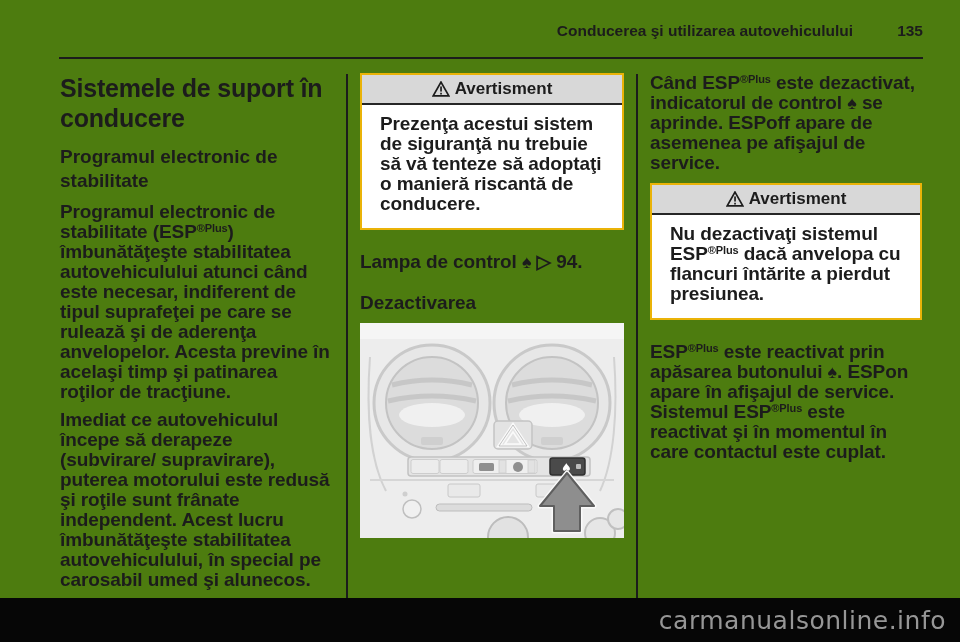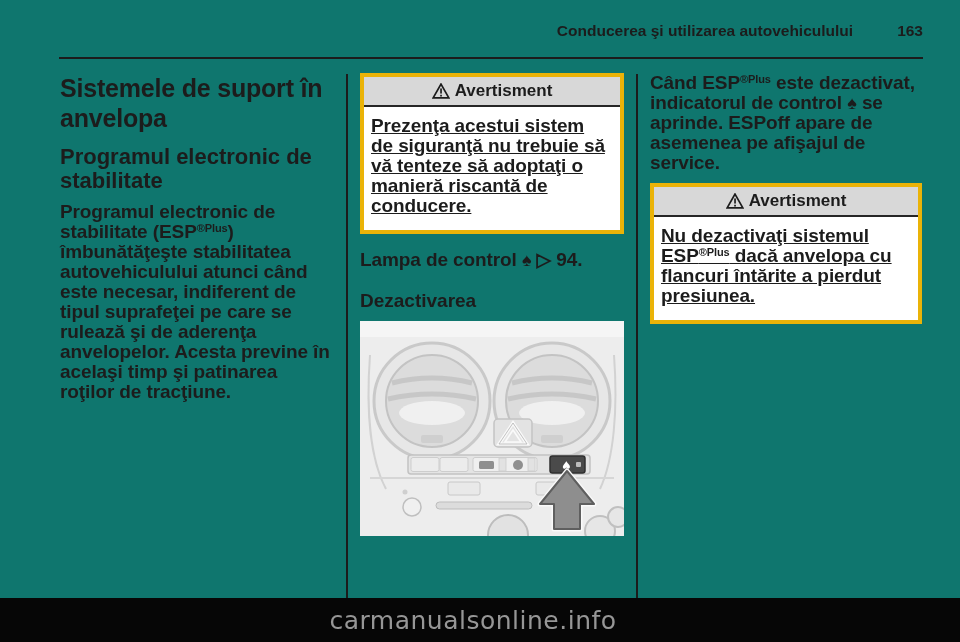--- a/index.html
+++ b/index.html
@@ -1,19 +1,19 @@
 <!DOCTYPE html>
 <html><head>
 <meta charset="utf-8">
 <style>
   html,body{margin:0;padding:0;background:#ffffff;}
   .page{
     position:relative;
     width:960px;height:642px;
-    background:#0f766e;
+    background:#4d7c0f;
     font-family:"Liberation Sans",sans-serif;
     color:#1c1c1c;
     overflow:hidden;
   }
   
   .running-head{
     position:absolute;top:22px;right:37px;
     display:flex;align-items:baseline;gap:44px;
     font-size:15.5px;font-weight:700;white-space:nowrap;
   }
@@ -25,68 +25,69 @@
   .col{position:absolute;top:73px;}
   .col1{left:60px;width:272px;}
   .col2{left:360px;width:264px;}
   .col3{left:650px;width:272px;}
   .col-sep{
     position:absolute;top:74px;width:2px;height:526px;background:#1c1c1c;
   }
   .sep1{left:346px;} .sep2{left:636px;}
   
   .h1{font-size:25px;line-height:30px;font-weight:700;margin:0 0 12px 0;letter-spacing:-0.2px;}
-  .h2{font-size:22px;line-height:24px;font-weight:700;margin:0 0 9px 0;}
+  .h2{font-size:19px;line-height:24px;font-weight:700;margin:0 0 9px 0;}
   .h3{font-size:19px;line-height:22px;font-weight:700;margin:20px 0 9px 0;}
   .para{font-size:19px;line-height:20px;font-weight:700;margin:0 0 8px 0;letter-spacing:-0.1px;}
   sup{font-size:0.58em;line-height:0;vertical-align:baseline;position:relative;top:-0.55em;}
   .sym{font-size:0.95em;}
   .ref{font-weight:700;}
   
   .warnbox{
-    border:4px solid #eab308;margin:0 0 16px 0;background:#fff;
+    border:2px solid #eab308;margin:0 0 22px 0;background:#fff;
   }
   .warnbox .warnhead{
     background:#d8d8d8;border-bottom:2px solid #262626;
     height:28px;display:flex;align-items:center;justify-content:center;gap:5px;
     font-size:17px;font-weight:700;
   }
   .warn-icon{width:18px;height:16px;display:block;}
-  .warnbox .warnbody{padding:9px 10px 6px 7px;text-decoration:underline;}
+  .warnbox .warnbody{padding:9px 10px 6px 18px;}
   
   .figure{margin:2px 0 10px 0;line-height:0;}
   
   .footer-bar{
     position:absolute;left:0;bottom:0;width:960px;height:44px;background:#060606;
-    display:flex;align-items:center;justify-content:center;
+    display:flex;align-items:center;justify-content:flex-end;
     padding-right:14px;box-sizing:border-box;
   }
   .footer-bar .wm{
     font-family:"DejaVu Sans",sans-serif;
     font-size:25px;color:#969696;letter-spacing:0.5px;font-weight:400;
   }
 </style>
 </head>
 <body>
 
 <div class="page">
 
   <div class="running-head">
     <span>Conducerea şi utilizarea autovehiculului</span>
-    <span>163</span>
+    <span>135</span>
   </div>
   <div class="head-rule"></div>
 
   <div class="col-sep sep1"></div>
   <div class="col-sep sep2"></div>
 
   <div class="col col1">
-    <div class="h1">Sistemele de suport în anvelopa</div>
+    <div class="h1">Sistemele de suport în conducere</div>
     <div class="h2">Programul electronic de stabilitate</div>
     <p class="para">Programul electronic de stabilitate (ESP<sup>®Plus</sup>) îmbunătăţeşte stabilitatea autovehiculului atunci când este necesar, indiferent de tipul suprafeţei pe care se rulează şi de aderenţa anvelopelor. Acesta previne în acelaşi timp şi patinarea roţilor de tracţiune.</p>
+    <p class="para" style="margin-bottom:10px">Imediat ce autovehiculul începe să derapeze (subvirare/ supravirare), puterea motorului este redusă şi roţile sunt frânate independent. Acest lucru îmbunătăţeşte stabilitatea autovehiculului, în special pe carosabil umed şi alunecos.</p>
   </div>
 
   <div class="col col2">
     <div class="warnbox">
       <div class="warnhead">
         <svg class="warn-icon" viewBox="0 0 24 22">
           <path d="M12 1.5 L22.8 20.5 L1.2 20.5 Z" fill="none" stroke="#1c1c1c" stroke-width="2.4"></path>
           <rect x="10.9" y="7.5" width="2.3" height="7" fill="#1c1c1c"></rect>
           <rect x="10.9" y="16.2" width="2.3" height="2.4" fill="#1c1c1c"></rect>
         </svg>
@@ -182,19 +183,20 @@
           <rect x="10.9" y="7.5" width="2.3" height="7" fill="#1c1c1c"></rect>
           <rect x="10.9" y="16.2" width="2.3" height="2.4" fill="#1c1c1c"></rect>
         </svg>
         <span>Avertisment</span>
       </div>
       <div class="warnbody">
         <p class="para">Nu dezactivaţi sistemul ESP<sup>®Plus</sup> dacă anvelopa cu flancuri întărite a pierdut presiunea.</p>
       </div>
     </div>
 
+    <p class="para">ESP<sup>®Plus</sup> este reactivat prin apăsarea butonului <span class="sym">♠</span>. ESPon apare în afişajul de service. Sistemul ESP<sup>®Plus</sup> este reactivat şi în momentul în care contactul este cuplat.</p>
   </div>
 
   <div class="footer-bar">
     <span class="wm">carmanualsonline.info</span>
   </div>
 
 </div>
 
 </body></html>

